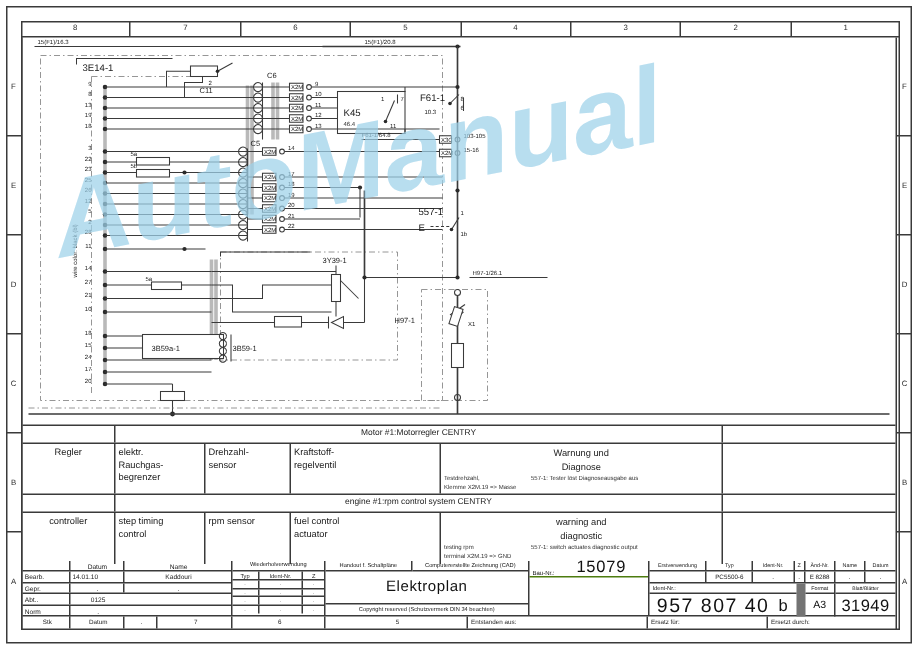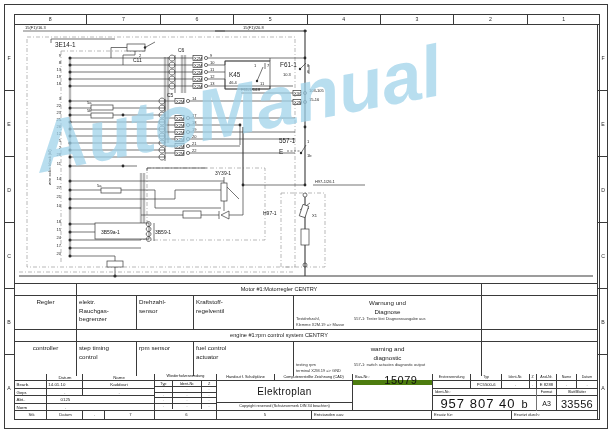--- a/index.html
+++ b/index.html
@@ -96,21 +96,21 @@
               font-size:3.8px;line-height:7px;text-align:center;}
   .cad{width:78px;}
   .cad .hdr{height:7.4px;border-bottom:1px solid #3a3a3a;box-sizing:border-box;
             font-size:3.8px;line-height:7px;text-align:center;}
   .dtitle{height:21px;display:flex;align-items:center;justify-content:center;
           font-size:10px;letter-spacing:.4px;color:#111;}
   .copy{height:7px;font-size:3.8px;line-height:7px;text-align:center;color:#222;
         border-top:1px solid #3a3a3a;box-sizing:border-box;}
 
   .baum{width:120px;}
-  .bnr{height:11px;display:flex;align-items:flex-start;border-bottom:5px solid #4d7c0f;
+  .bnr{height:11px;display:flex;align-items:flex-end;border-bottom:1px solid #4d7c0f;
        box-sizing:border-box;font-size:4px;padding-left:2px;}
   .bnrval{flex:1;text-align:center;font-size:11px;letter-spacing:.5px;}
   .brand{height:25px;display:flex;align-items:center;justify-content:center;}
   .brand .kom{font-size:13px;font-weight:bold;letter-spacing:-.3px;
               font-family:"Liberation Sans",sans-serif;color:#111;
               transform:scaleY(1.15);}
 
   .ident{width:104px;}
   .ident .hdr{height:7px;font-size:3.8px;line-height:7px;padding-left:2px;
               border-bottom:1px solid #3a3a3a;box-sizing:border-box;}
@@ -713,34 +713,34 @@
             <div class="u2">PC5500-6</div>
             <div class="u3">.</div>
             <div class="u4">.</div>
             <div class="u5">E 8288</div>
             <div class="u5">.</div>
             <div class="u6">.</div>
           </div>
         </div>
 
         <div style="display:flex;height:22px;">
-          <div class="ident" style="width:104px;border-right:1px solid #737373;box-sizing:border-box;">
+          <div class="ident" style="width:104px;border-right:6px solid #737373;box-sizing:border-box;">
             <div class="hdr">Ident-Nr.:</div>
             <div class="val" style="height:15px">
               <span>957 807 40</span>
               <span class="sfx">b</span>
             </div>
           </div>
           <div class="fmt" style="width:20px;border-right:1px solid #3a3a3a;box-sizing:border-box;">
             <div class="hdr">Format</div>
             <div class="val" style="height:15px">A3</div>
           </div>
           <div class="blt" style="width:40px;">
             <div class="hdr">Blatt/Blätter</div>
-            <div class="val" style="height:15px">33556</div>
+            <div class="val" style="height:15px">31949</div>
           </div>
         </div>
       </div>
     </div>
 
     <div class="tb-bot">
       <div class="c b1 ctr">Stk</div>
       <div class="c b2 ctr">Datum</div>
       <div class="c b3 ctr gray">.</div>
       <div class="c b4 ctr">7</div>

